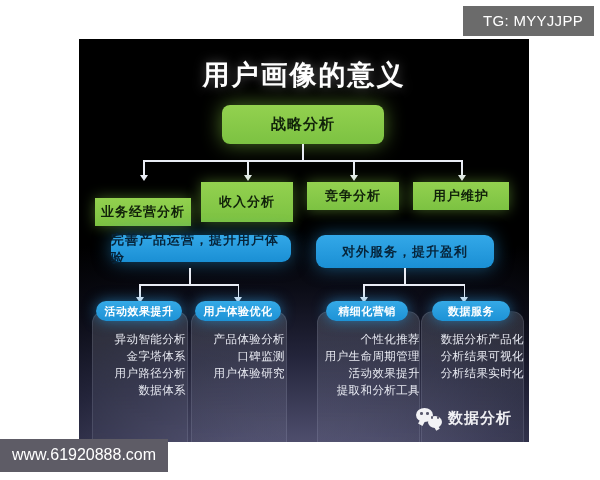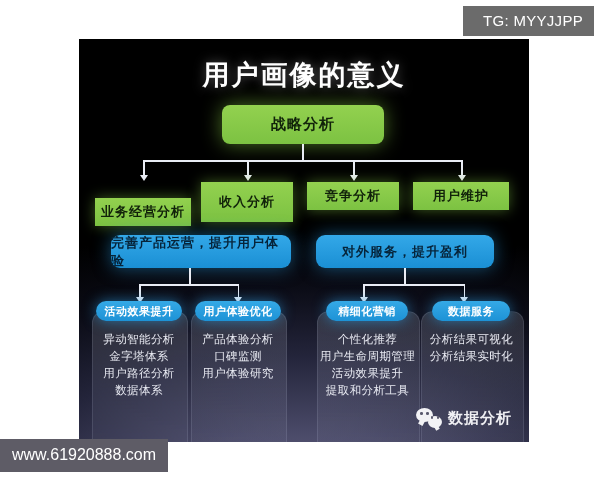--- a/index.html
+++ b/index.html
@@ -97,21 +97,21 @@
     font-size:11px;font-weight:bold;
     display:flex;align-items:center;justify-content:center;
     box-shadow:0 0 14px rgba(45,160,230,.6);
     letter-spacing:.5px;
     z-index:3;
   }
   .panel-list{
     position:absolute;
     color:#e8eaf2;
     font-size:11.5px;
-    text-align:center;
+    text-align:right;
     line-height:17px;
     letter-spacing:.4px;
     z-index:3;
   }
   .panel-list div{white-space:nowrap;}
 
   
   .ln{position:absolute;background:#e9ecf4;}
   .ln.v{width:1.5px;}
   .ln.h{height:1.5px;}
@@ -174,21 +174,21 @@
     <div class="arrow" style="left:60.5px;top:136px;"></div>
     <div class="arrow" style="left:164.5px;top:136px;"></div>
     <div class="arrow" style="left:270.5px;top:136px;"></div>
     <div class="arrow" style="left:378.5px;top:136px;"></div>
 
     <div class="gbox" style="left:16px;top:159px;width:96px;height:28px;">业务经营分析</div>
     <div class="gbox" style="left:122px;top:143px;width:92px;height:40px;">收入分析</div>
     <div class="gbox" style="left:228px;top:143px;width:92px;height:28px;">竞争分析</div>
     <div class="gbox" style="left:334px;top:143px;width:96px;height:28px;">用户维护</div>
 
-    <div class="bbox" style="left:32px;top:196px;width:180px;height:33px;">完善产品运营，提升用户体验</div>
+    <div class="bbox" style="left:32px;top:196px;width:180px;height:27px;">完善产品运营，提升用户体验</div>
     <div class="bbox" style="left:237px;top:196px;width:178px;height:33px;">对外服务，提升盈利</div>
 
     <div class="ln v" style="left:110px;top:229px;height:16px;"></div>
     <div class="ln h" style="left:60px;top:245px;width:100px;"></div>
     <div class="ln v" style="left:60px;top:245px;height:14px;"></div>
     <div class="ln v" style="left:158.5px;top:245px;height:14px;"></div>
     <div class="arrow" style="left:56.5px;top:258px;"></div>
     <div class="arrow" style="left:155px;top:258px;"></div>
 
     <div class="ln v" style="left:325px;top:229px;height:16px;"></div>
@@ -220,20 +220,21 @@
     <div class="panel-list" style="left:236px;top:292px;width:105px;">
       <div>个性化推荐</div>
       <div>用户生命周期管理</div>
       <div>活动效果提升</div>
       <div>提取和分析工具</div>
     </div>
 
     <div class="panel" style="left:342px;top:272px;width:101px;height:131px;"></div>
     <div class="panel-head" style="left:353px;top:262px;width:78px;">数据服务</div>
     <div class="panel-list" style="left:340px;top:292px;width:105px;">
+      <div>数据分析产品化</div>
       <div>分析结果可视化</div>
       <div>分析结果实时化</div>
     </div>
 
     <div class="wechat" style="left:337px;top:369px;">
       <span class="wechat-mark">
         <span class="b1"></span>
         <span class="b2"></span>
         <span class="d" style="left:4px;top:4px;"></span>
         <span class="d" style="left:10px;top:4px;"></span>

